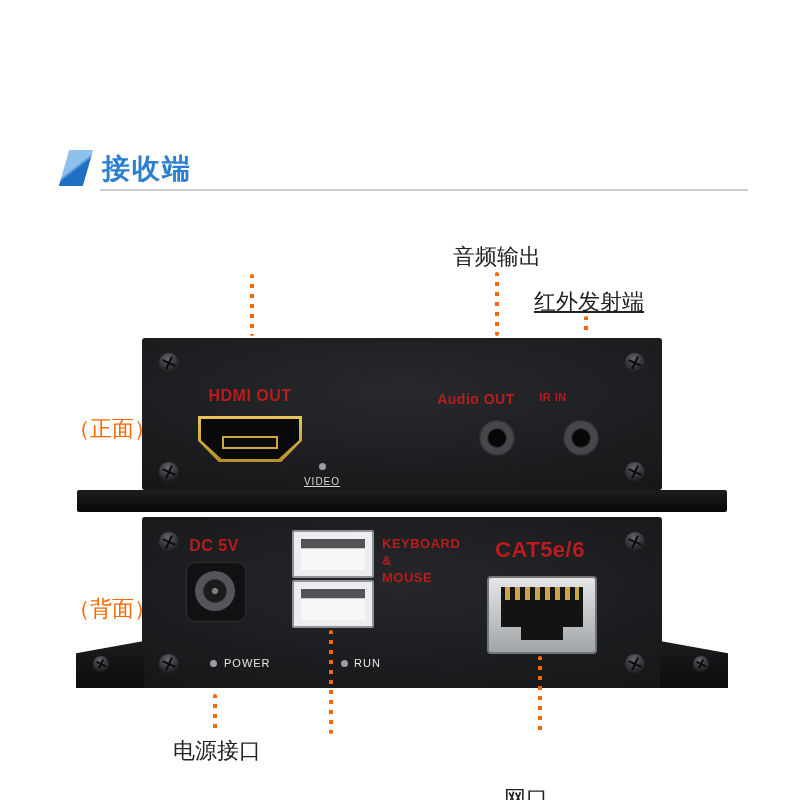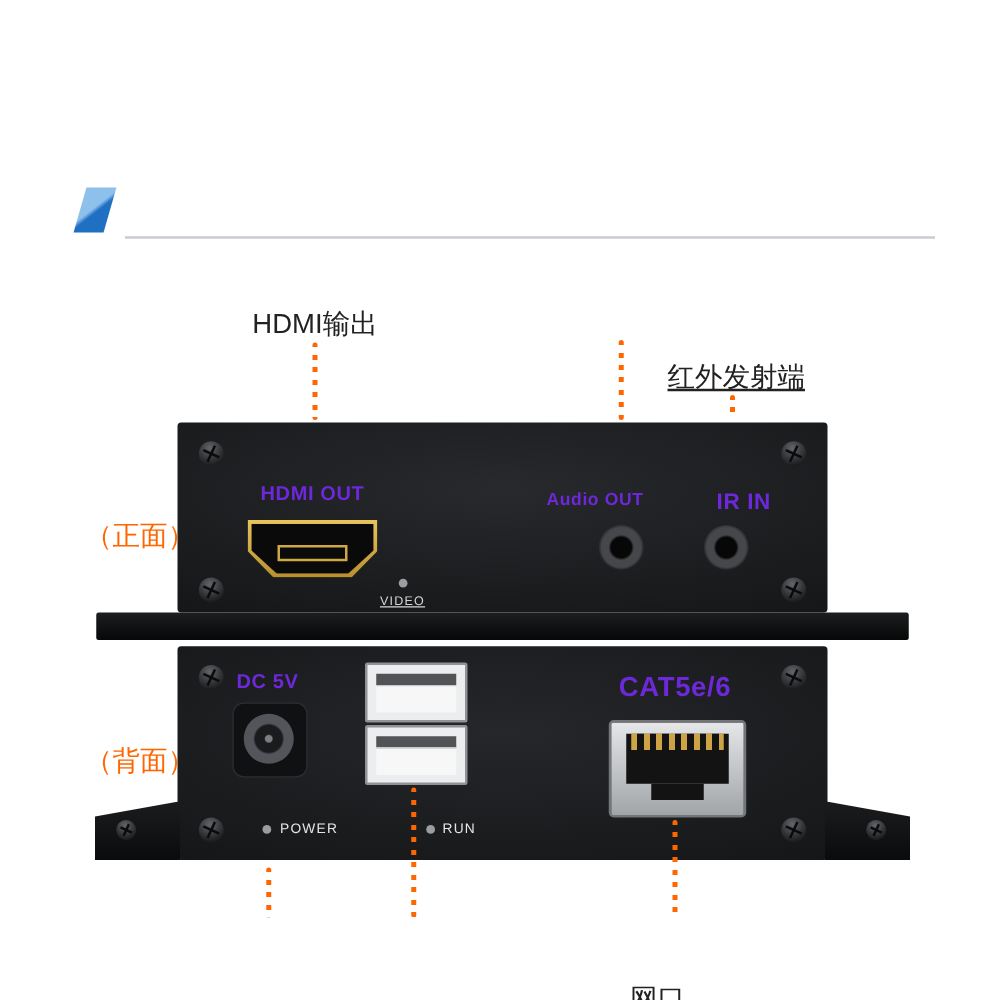--- a/index.html
+++ b/index.html
@@ -54,25 +54,25 @@
   .ear-right {left:660px; top:641px; width:68px; height:47px; clip-path:polygon(0 0, 100% 26%, 100% 100%, 0 100%);}
 
   
   .screw {position:absolute; width:20px; height:20px; border-radius:50%; transform:rotate(25deg);
           background:radial-gradient(circle at 35% 32%, #63656a 0%, #3a3c3f 40%, #1b1c1e 75%, #0b0c0d 100%);}
   .screw::before, .screw::after {content:""; position:absolute; left:50%; top:3px; bottom:3px;
           width:2px; margin-left:-1px; background:#0b0b0c;}
   .screw::after {transform:rotate(90deg);}
 
   
-  .ptext {position:absolute; color:#6d28d9; font-weight:700; text-align:center; letter-spacing:0.5px; white-space:nowrap;}
+  .ptext {position:absolute; color:#b91c1c; font-weight:700; text-align:center; letter-spacing:0.5px; white-space:nowrap;}
   .t-hdmi  {left:190px; top:387px; width:120px; font-size:16px;}
   .t-video {left:296px; top:476px; width:52px; font-size:10px; font-weight:400; color:#d5d5d6; letter-spacing:1px;text-decoration:underline;}
   .t-audio {left:426px; top:391px; width:100px; font-size:14px;}
-  .t-ir    {left:560px; top:391px; width:70px;  font-size:18px;}
+  .t-ir    {left:518px; top:391px; width:70px;  font-size:11px;}
   .t-dc    {left:164px; top:537px; width:100px; font-size:16px;}
   .t-cat   {left:490px; top:537px; width:100px; font-size:22px;}
   .t-usb   {left:382px; top:535px; font-size:13px; line-height:17px; text-align:left;}
   .t-power {left:224px; top:657px; font-size:11px; font-weight:400; color:#e5e5e6; letter-spacing:1px;}
   .t-run   {left:354px; top:657px; font-size:11px; font-weight:400; color:#e5e5e6; letter-spacing:1px;}
 
   
   .led {position:absolute; width:7px; height:7px; border-radius:50%; background:#9b9da0;}
 
   
@@ -113,23 +113,24 @@
             background:repeating-linear-gradient(to right, #cda444 0 5px, #131314 5px 10px);}
   .rj-notch {position:absolute; left:50%; transform:translateX(-50%); top:49px; width:42px; height:13px; background:#131314;}
 </style>
 </head>
 <body>
 
 <div class="stage">
 
 
   <div class="sec-mark"></div>
+  <div class="sec-title">接收端</div>
   <div class="sec-line"></div>
 
-  <div class="callout c-hdmi">HDMI输出</div>
+  <div class="callout c-audio">音频输出</div>
   <div class="callout c-ir">红外发射端</div>
   <div class="vdots l-hdmi"></div>
   <div class="vdots l-audio"></div>
   <div class="vdots l-ir"></div>
 
   <div class="side-label s-front">（正面）</div>
   <div class="side-label s-back">（背面）</div>
 
   <div class="front-panel"></div>
   <div class="front-flange"></div>
@@ -171,32 +172,38 @@
   </div>
 
   <div class="usb u1">
     <div class="usb-gap"></div>
     <div class="usb-tongue"></div>
   </div>
   <div class="usb u2">
     <div class="usb-gap"></div>
     <div class="usb-tongue"></div>
   </div>
+  <div class="ptext t-usb">
+    <div>KEYBOARD</div>
+    <div>&amp;</div>
+    <div>MOUSE</div>
+  </div>
 
   <div class="ptext t-cat">CAT5e/6</div>
   <div class="rj">
     <div class="rj-open">
       <div class="rj-pins"></div>
     </div>
     <div class="rj-notch"></div>
   </div>
 
   <div class="led" style="left:210px; top:660px;"></div>
   <div class="ptext t-power">POWER</div>
   <div class="led" style="left:341px; top:660px;"></div>
   <div class="ptext t-run">RUN</div>
 
   <div class="vdots l-dc"></div>
   <div class="vdots l-usb"></div>
   <div class="vdots l-lan"></div>
+  <div class="callout c-power">电源接口</div>
   <div class="callout c-lan">网口</div>
 
 </div>
 
 </body></html>

